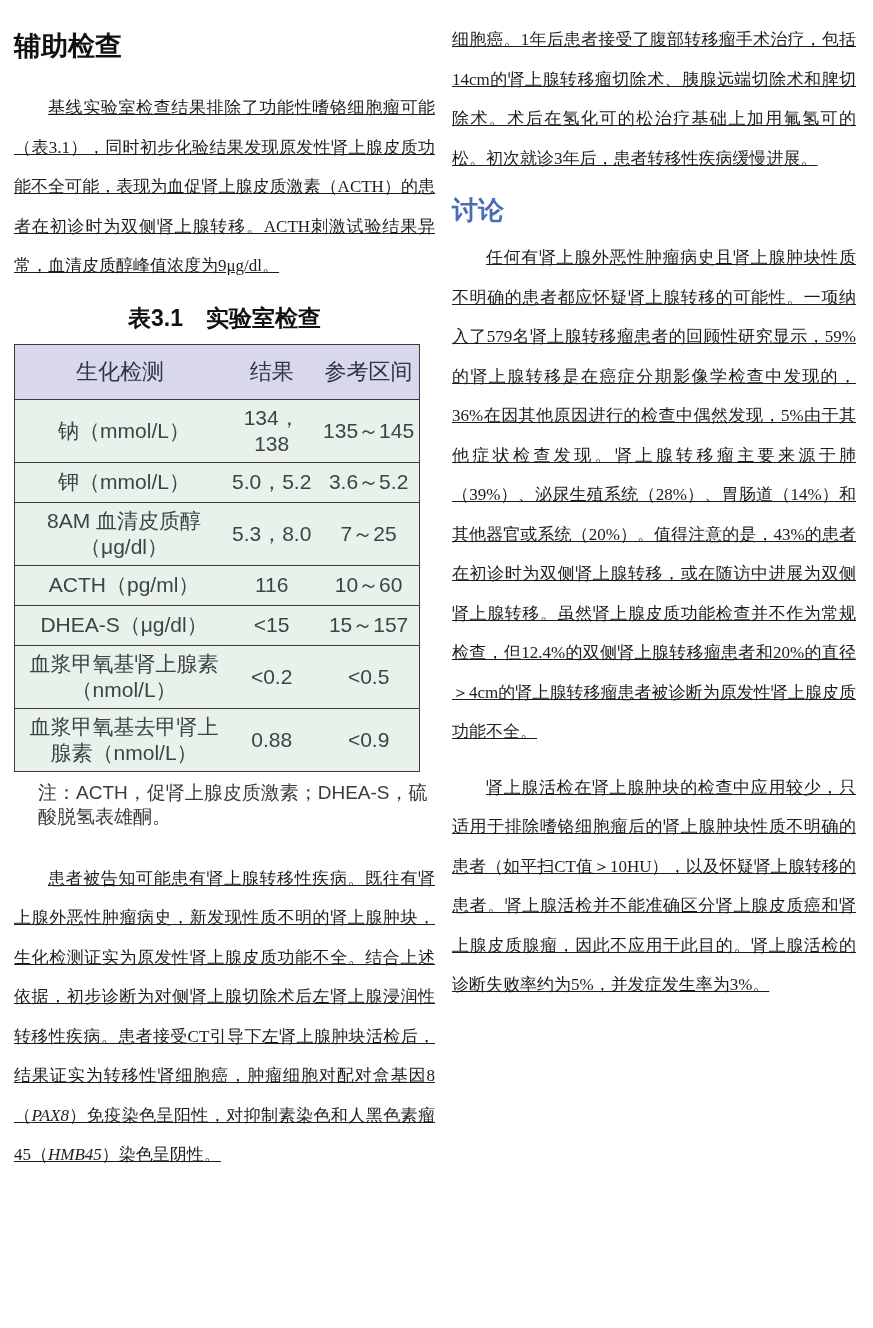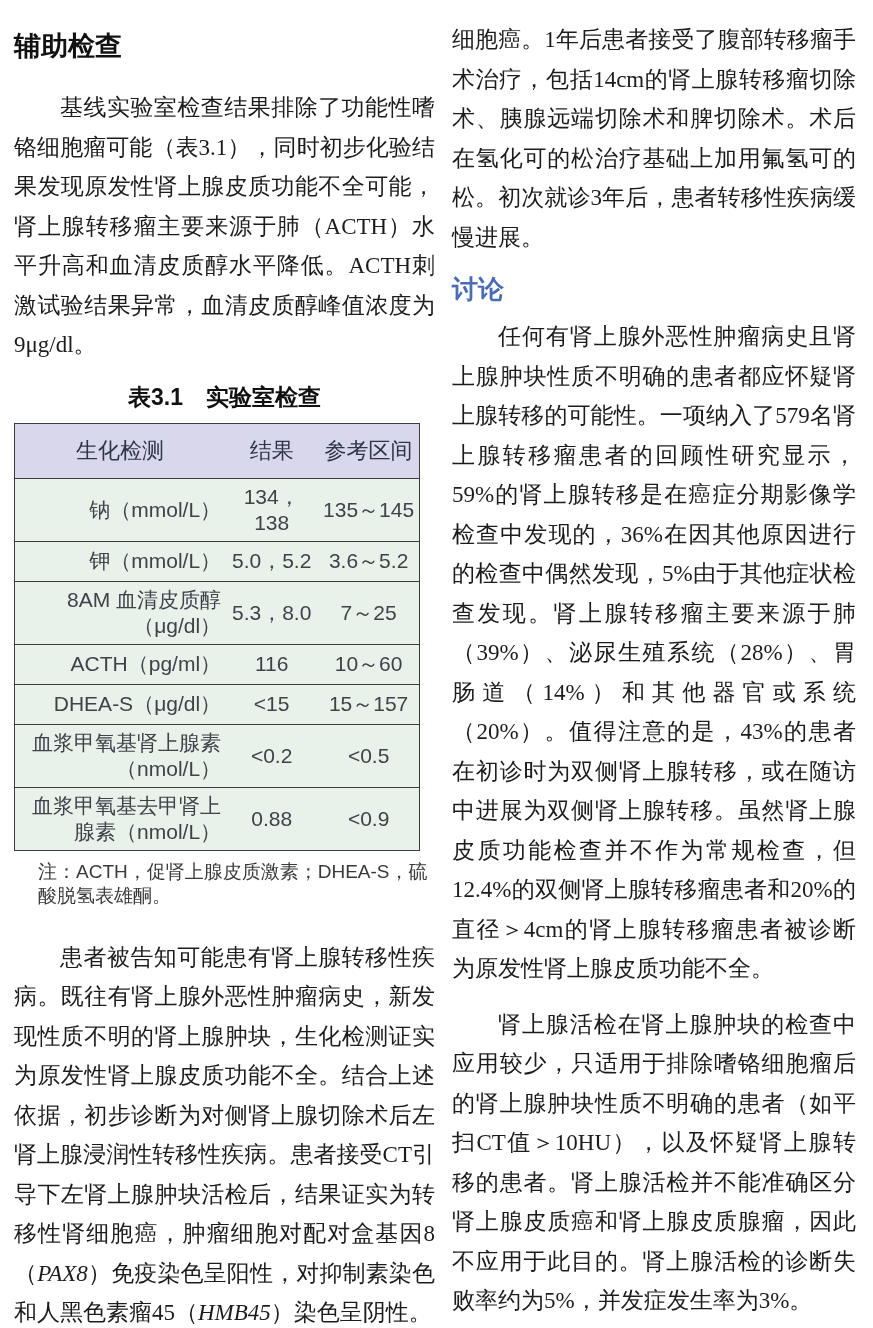--- a/index.html
+++ b/index.html
@@ -37,25 +37,26 @@
   .discussion-heading {
     font-family: "Liberation Sans", "DejaVu Sans", sans-serif;
     font-weight: bold;
     font-size: 26px;
     line-height: 40px;
     color: #4a6cb5;
     margin-top: 12px;
   }
   
   .body-para {
-    font-size: 23px;
+    font-size: 17px;
     line-height: 39.5px;
     text-align: justify;
     text-indent: 2em;
     margin-top: 24px;
+    text-decoration: underline;
   }
   .body-para.no-indent { text-indent: 0; }
   .col-right .body-para.continuation { margin-top: 6px; }
   .col-right .body-para.first-discussion { margin-top: 8px; }
   .col-right .body-para.second-discussion { margin-top: 16px; }
   .gene { font-style: italic; }
   
   .table-caption {
     font-family: "Liberation Sans", "DejaVu Sans", sans-serif;
     font-weight: bold;
@@ -86,21 +87,21 @@
   }
   table.lab-table td {
     background: #e8f2eb;
     border-bottom: 1px solid #3c3c3c;
     height: 40px;
     padding: 5px 2px;
     text-align: center;
     line-height: 26px;
   }
   table.lab-table td.c0 {
-    text-align: right;
+    text-align: center;
     padding-left: 12px;
     padding-right: 4px;
   }
   table.lab-table .w0 { width: 52%; }
   table.lab-table .w1 { width: 23%; }
   table.lab-table .w2 { width: 25%; }
   .table-note {
     font-family: "Liberation Sans", "DejaVu Sans", sans-serif;
     font-size: 19px;
     line-height: 24px;
@@ -111,21 +112,21 @@
 </style>
 </head>
 <body>
 
 <div class="page">
 
   <div class="col-left">
 
     <div class="sec-heading">辅助检查</div>
 
-    <p class="body-para">基线实验室检查结果排除了功能性嗜铬细胞瘤可能（表3.1），同时初步化验结果发现原发性肾上腺皮质功能不全可能，肾上腺转移瘤主要来源于肺（ACTH）水平升高和血清皮质醇水平降低。ACTH刺激试验结果异常，血清皮质醇峰值浓度为9μg/dl。</p>
+    <p class="body-para">基线实验室检查结果排除了功能性嗜铬细胞瘤可能（表3.1），同时初步化验结果发现原发性肾上腺皮质功能不全可能，表现为血促肾上腺皮质激素（ACTH）的患者在初诊时为双侧肾上腺转移。ACTH刺激试验结果异常，血清皮质醇峰值浓度为9μg/dl。</p>
 
     <div class="table-caption">表3.1　实验室检查</div>
 
     <table class="lab-table">
       <thead>
         <tr>
           <th class="w0">生化检测</th>
           <th class="w1">结果</th>
           <th class="w2">参考区间</th>
         </tr>

